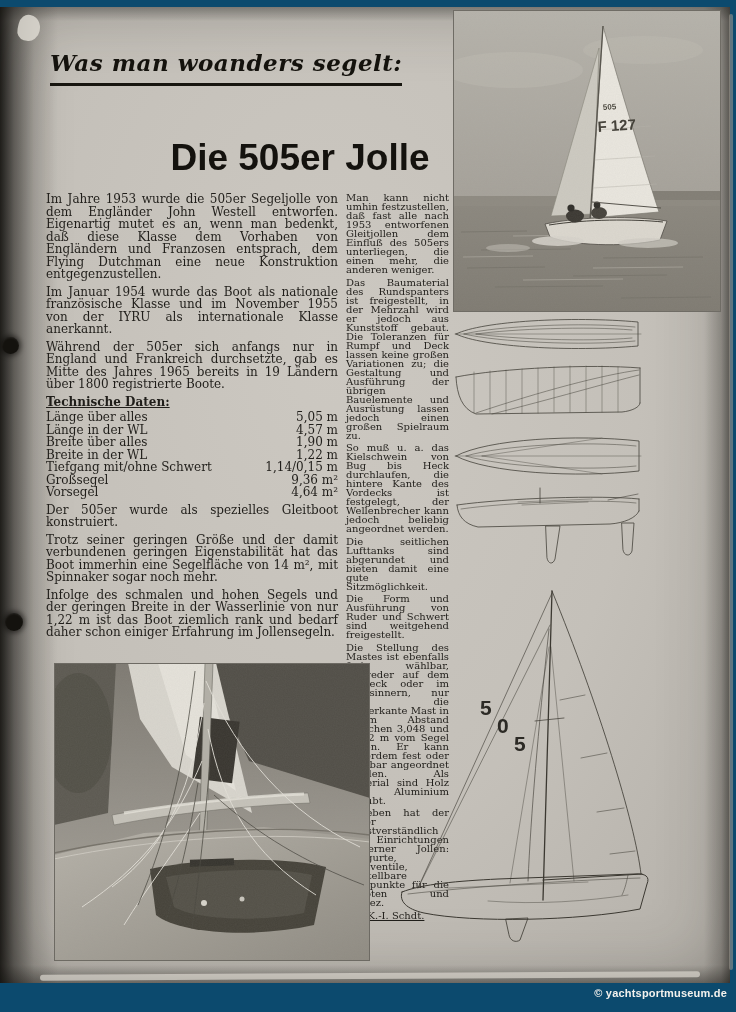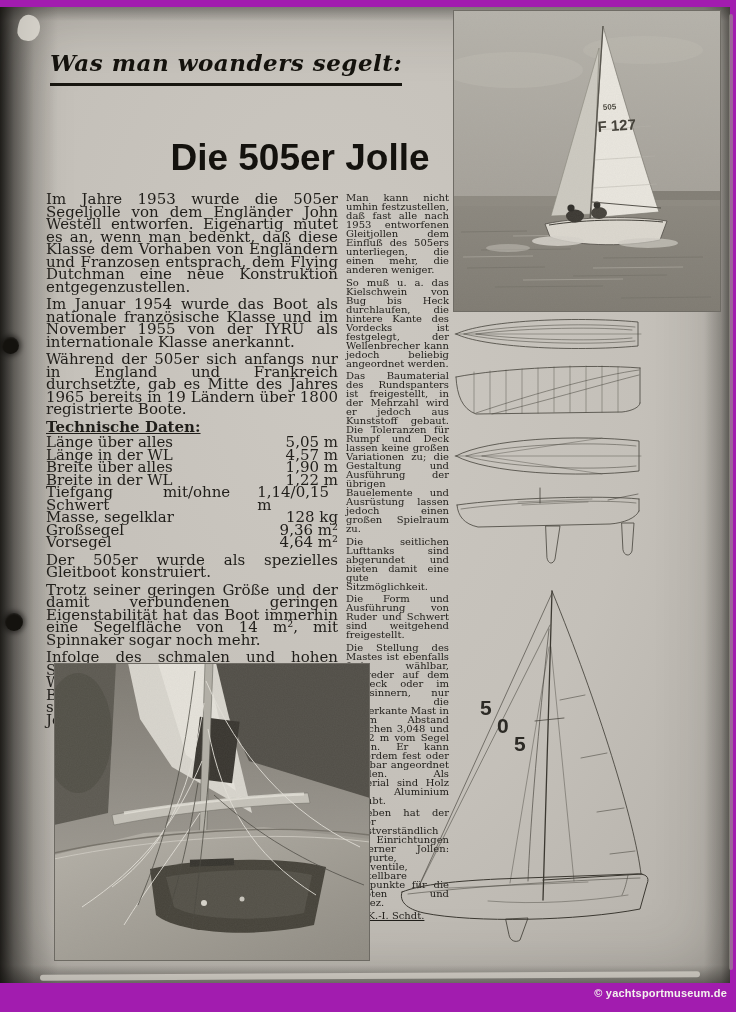--- a/index.html
+++ b/index.html
@@ -1,19 +1,19 @@
 <!DOCTYPE html>
 <html lang="de"><head>
 <meta charset="utf-8">
 <style>
   * { margin:0; padding:0; box-sizing:border-box; }
   html,body { background:#000; }
   body { width:736px; height:1012px; font-family:"DejaVu Serif", serif; }
 
-  .scan { position:relative; width:736px; height:1012px; background:#a21caf; overflow:hidden; }
+  .scan { position:relative; width:736px; height:1012px; background:#0c4a6e; overflow:hidden; }
 
   .paper {
     position:absolute; left:0; top:7px; width:730px; height:976px;
     color:#201e1a;
     background:
       linear-gradient(90deg, rgba(8,7,5,.88) 0, rgba(8,7,5,.5) 14px, rgba(20,18,14,.18) 34px, rgba(20,18,14,0) 58px),
       linear-gradient(270deg, rgba(8,7,5,.5) 0, rgba(8,7,5,.2) 9px, rgba(8,7,5,0) 26px),
       linear-gradient(0deg, rgba(8,7,5,.38) 0, rgba(8,7,5,0) 18px),
       linear-gradient(180deg, rgba(8,7,5,.3) 0, rgba(8,7,5,0) 14px),
       radial-gradient(ellipse at 45% 35%, #ccc8c1 0%, #c4c0b9 55%, #b3afa8 100%);
@@ -27,21 +27,21 @@
     font-family:"DejaVu Serif", serif; font-style:italic; font-weight:bold;
     font-size:23px; letter-spacing:.5px; color:#14120d;
     border-bottom:3px solid #17150f; padding-bottom:7px; }
 
   .title { position:absolute; left:140px; top:86px; width:320px; text-align:center;
     font-family:"Liberation Sans", sans-serif; font-weight:700; font-size:37px;
     color:#14120e; white-space:nowrap;margin-top:44px; }
 
   .col { text-align:justify; hyphens:auto; overflow-wrap:break-word; }
   .col1 { position:absolute; left:46px; top:186px; width:292px;
-    font-size:15px; line-height:12.5px; }
+    font-size:12px; line-height:12.5px; }
   .col1 p { margin-bottom:5px; }
   .tech-heading { font-weight:bold; margin:3px 0 3px;text-decoration:underline; }
   .tech-table { margin-bottom:5px; }
   .tech-row { display:flex; justify-content:space-between; line-height:12.5px;gap:27px; }
 
   .col2 { position:absolute; left:346px; top:186px; width:103px;
     font-size:10px; line-height:9px; }
   .col2 p { margin-bottom:3.5px; }
   .author { text-align:center; padding-right:3px; margin-top:2px;text-decoration:underline; }
 
@@ -99,42 +99,38 @@
           </div>
         <div class="tech-row">
             <span>Breite in der WL</span>
             <span>1,22 m</span>
           </div>
         <div class="tech-row">
             <span>Tiefgang mit/ohne Schwert</span>
             <span>1,14/0,15 m</span>
           </div>
         <div class="tech-row">
-            <span>Masse, segelklar</span>
-            <span>128 kg</span>
-          </div>
-        <div class="tech-row">
             <span>Großsegel</span>
             <span>9,36 m²</span>
           </div>
         <div class="tech-row">
             <span>Vorsegel</span>
             <span>4,64 m²</span>
           </div>
       </div>
 
       <p>Der 505er wurde als spezielles Gleitboot konstruiert.</p>
       <p>Trotz seiner geringen Größe und der damit verbundenen geringen Eigenstabilität hat das Boot immerhin eine Segelfläche von 14 m², mit Spinnaker sogar noch mehr.</p>
       <p>Infolge des schmalen und hohen Segels und der geringen Breite in der Wasserlinie von nur 1,22 m ist das Boot ziemlich rank und bedarf daher schon einiger Erfahrung im Jollensegeln.</p>
     </div>
 
     <div class="col col2">
       <p>Man kann nicht umhin festzustellen, daß fast alle nach 1953 entworfenen Gleitjollen dem Einfluß des 505ers unterliegen, die einen mehr, die anderen weniger.</p>
+      <p>Das Baumaterial des Rundspanters ist freigestellt, in der Mehrzahl wird er jedoch aus Kunststoff gebaut. Die Toleranzen für Rumpf und Deck lassen keine großen Variationen zu; die Gestaltung und Ausführung der übrigen Bauelemente und Ausrüstung lassen jedoch einen großen Spielraum zu.</p>
       <p>So muß u. a. das Kielschwein von Bug bis Heck durchlaufen, die hintere Kante des Vordecks ist festgelegt, der Wellenbrecher kann jedoch beliebig angeordnet werden.</p>
-      <p>Das Baumaterial des Rundspanters ist freigestellt, in der Mehrzahl wird er jedoch aus Kunststoff gebaut. Die Toleranzen für Rumpf und Deck lassen keine großen Variationen zu; die Gestaltung und Ausführung der übrigen Bauelemente und Ausrüstung lassen jedoch einen großen Spielraum zu.</p>
       <p>Die seitlichen Lufttanks sind abgerundet und bieten damit eine gute Sitzmöglichkeit.</p>
       <p>Die Form und Ausführung von Ruder und Schwert sind weitgehend freigestellt.</p>
       <p>Die Stellung des Mastes ist ebenfalls frei wählbar, entweder auf dem Vordeck oder im Bootsinnern, nur muß die Hinterkante Mast in einem Abstand zwischen 3,048 und 3,302 m vom Segel liegen. Er kann außerdem fest oder drehbar angeordnet werden. Als Material sind Holz und Aluminium erlaubt.</p>
       <p>Daneben hat der 505er selbstverständlich alle Einrichtungen moderner Jollen: Fußgurte, Lenzventile, verstellbare Holepunkte für die Schoten und Trapez.</p>
       <div class="author">K.-I. Schdt.</div>
     </div>
 
     <svg class="photo-top" viewBox="0 0 268 302" preserveAspectRatio="none">
       <defs>
         <linearGradient id="skyG" x1="0" y1="0" x2="0" y2="1">

